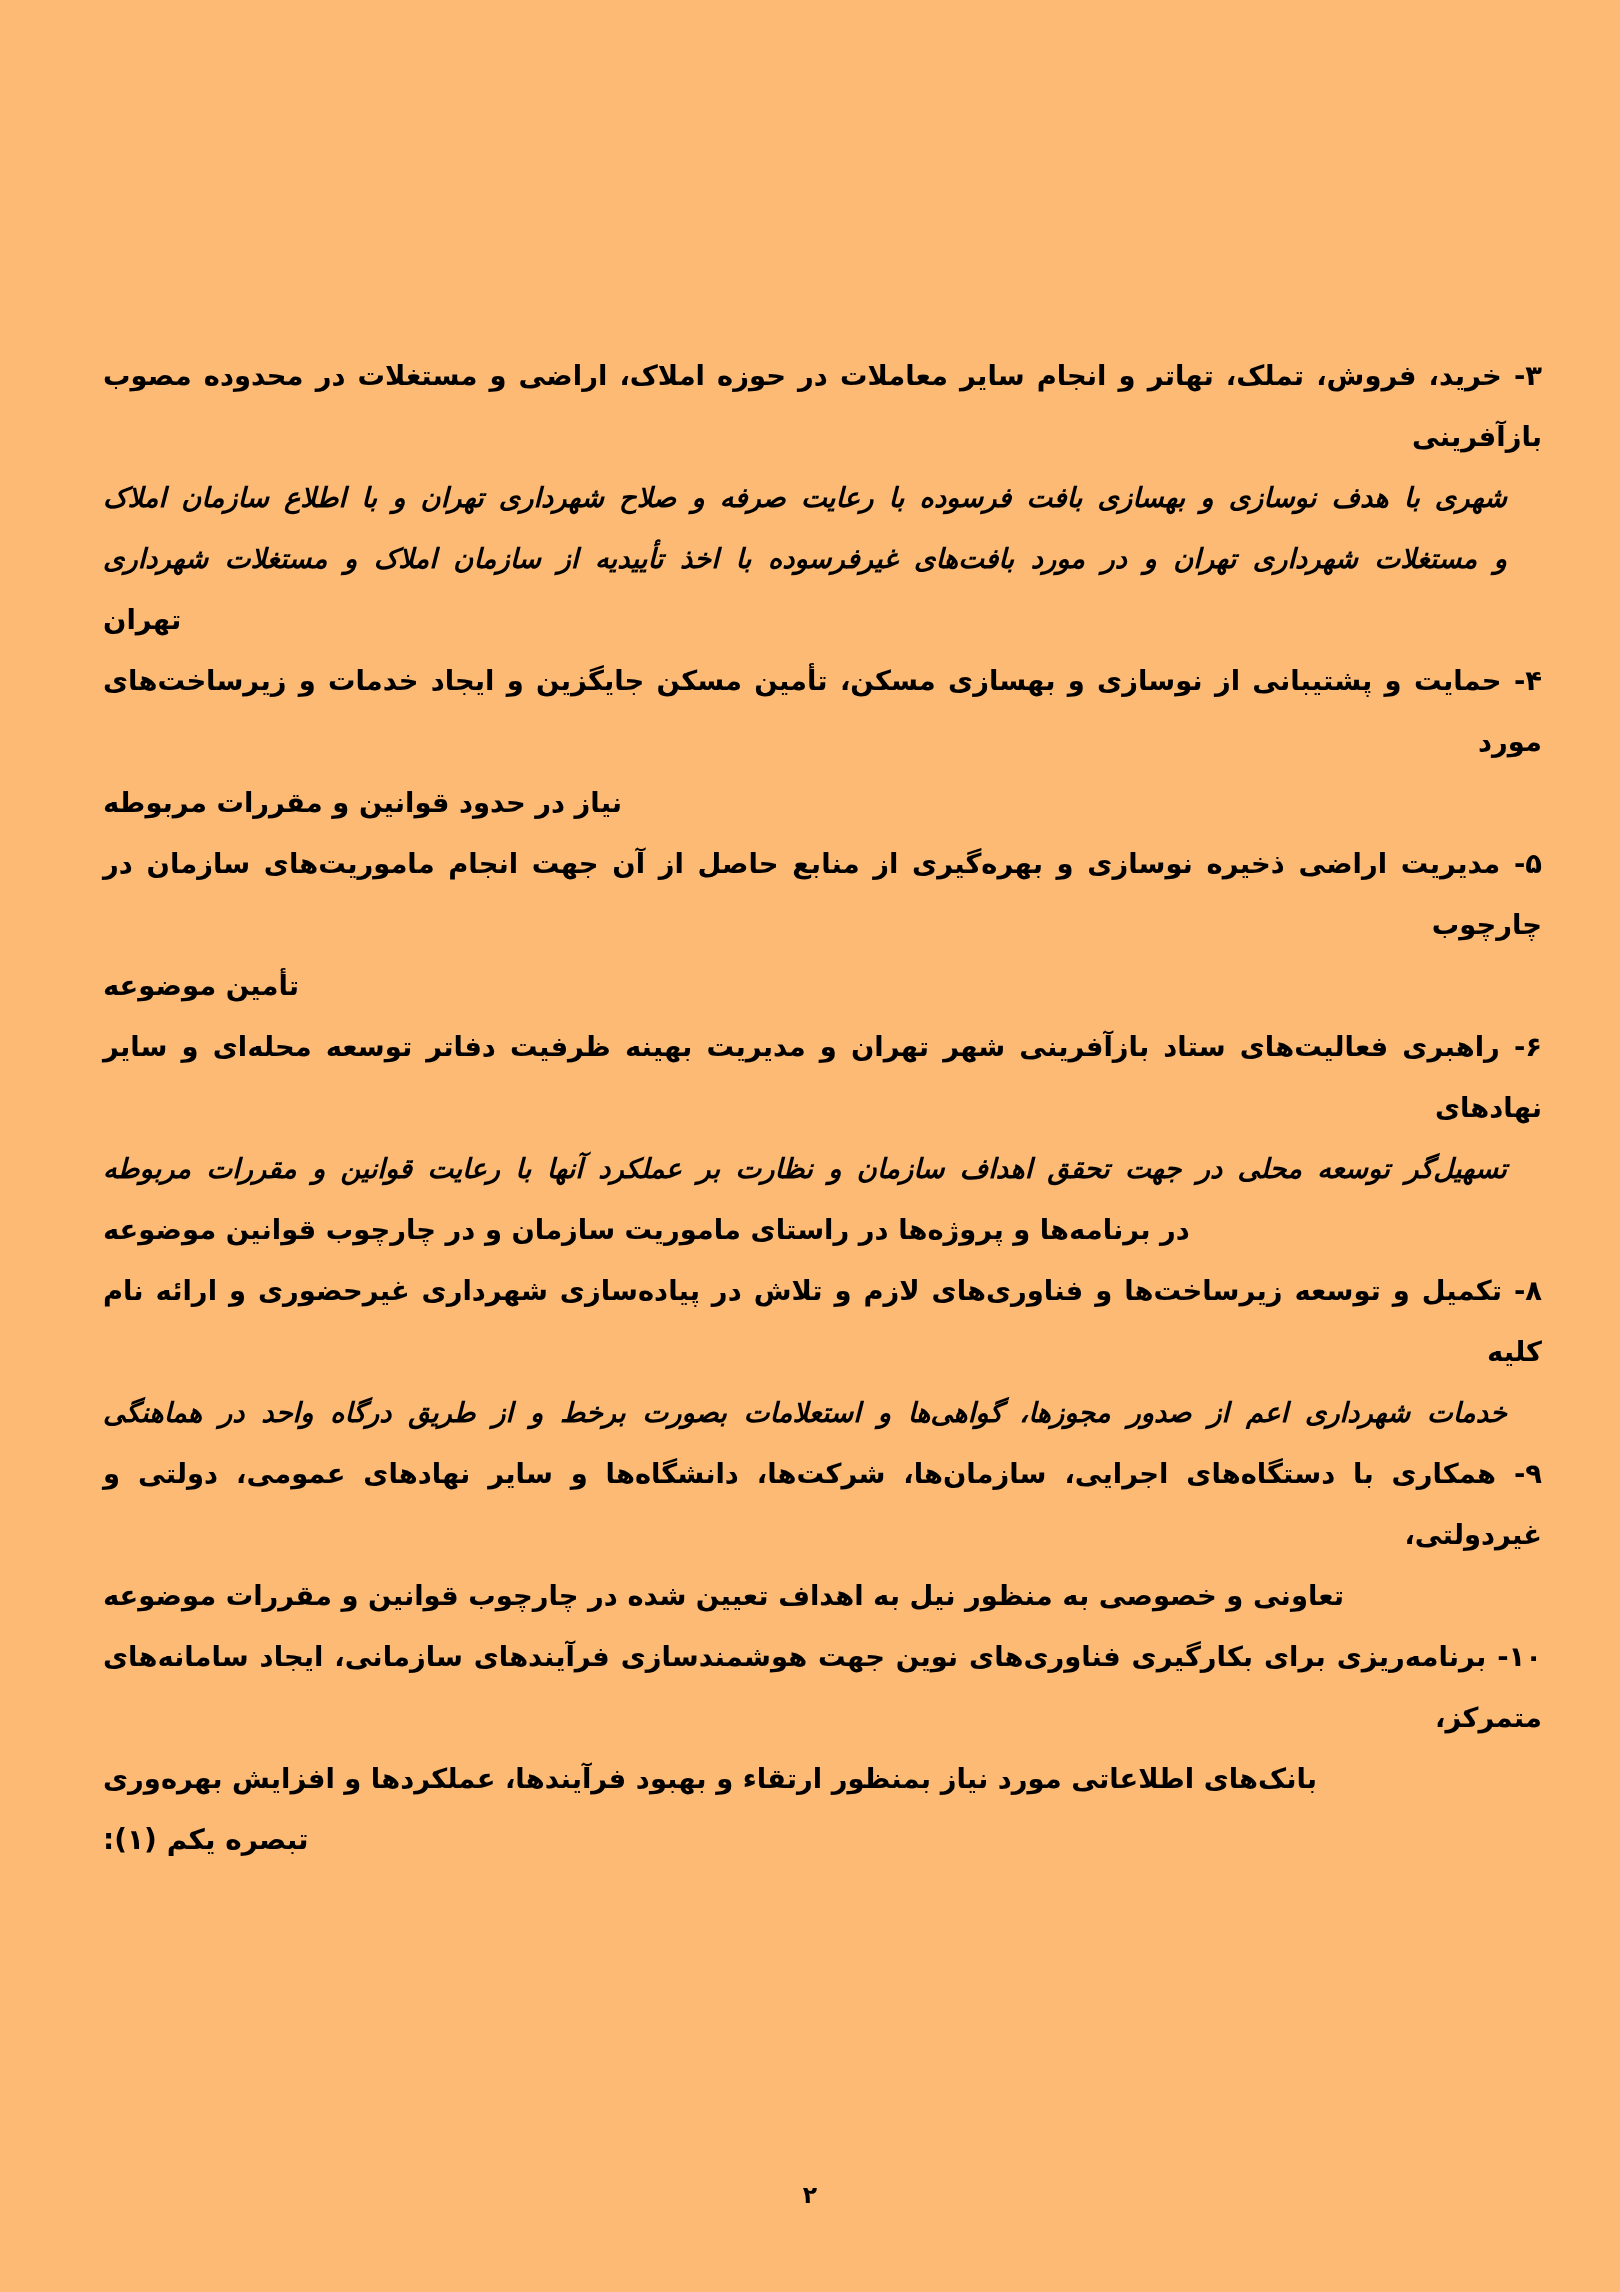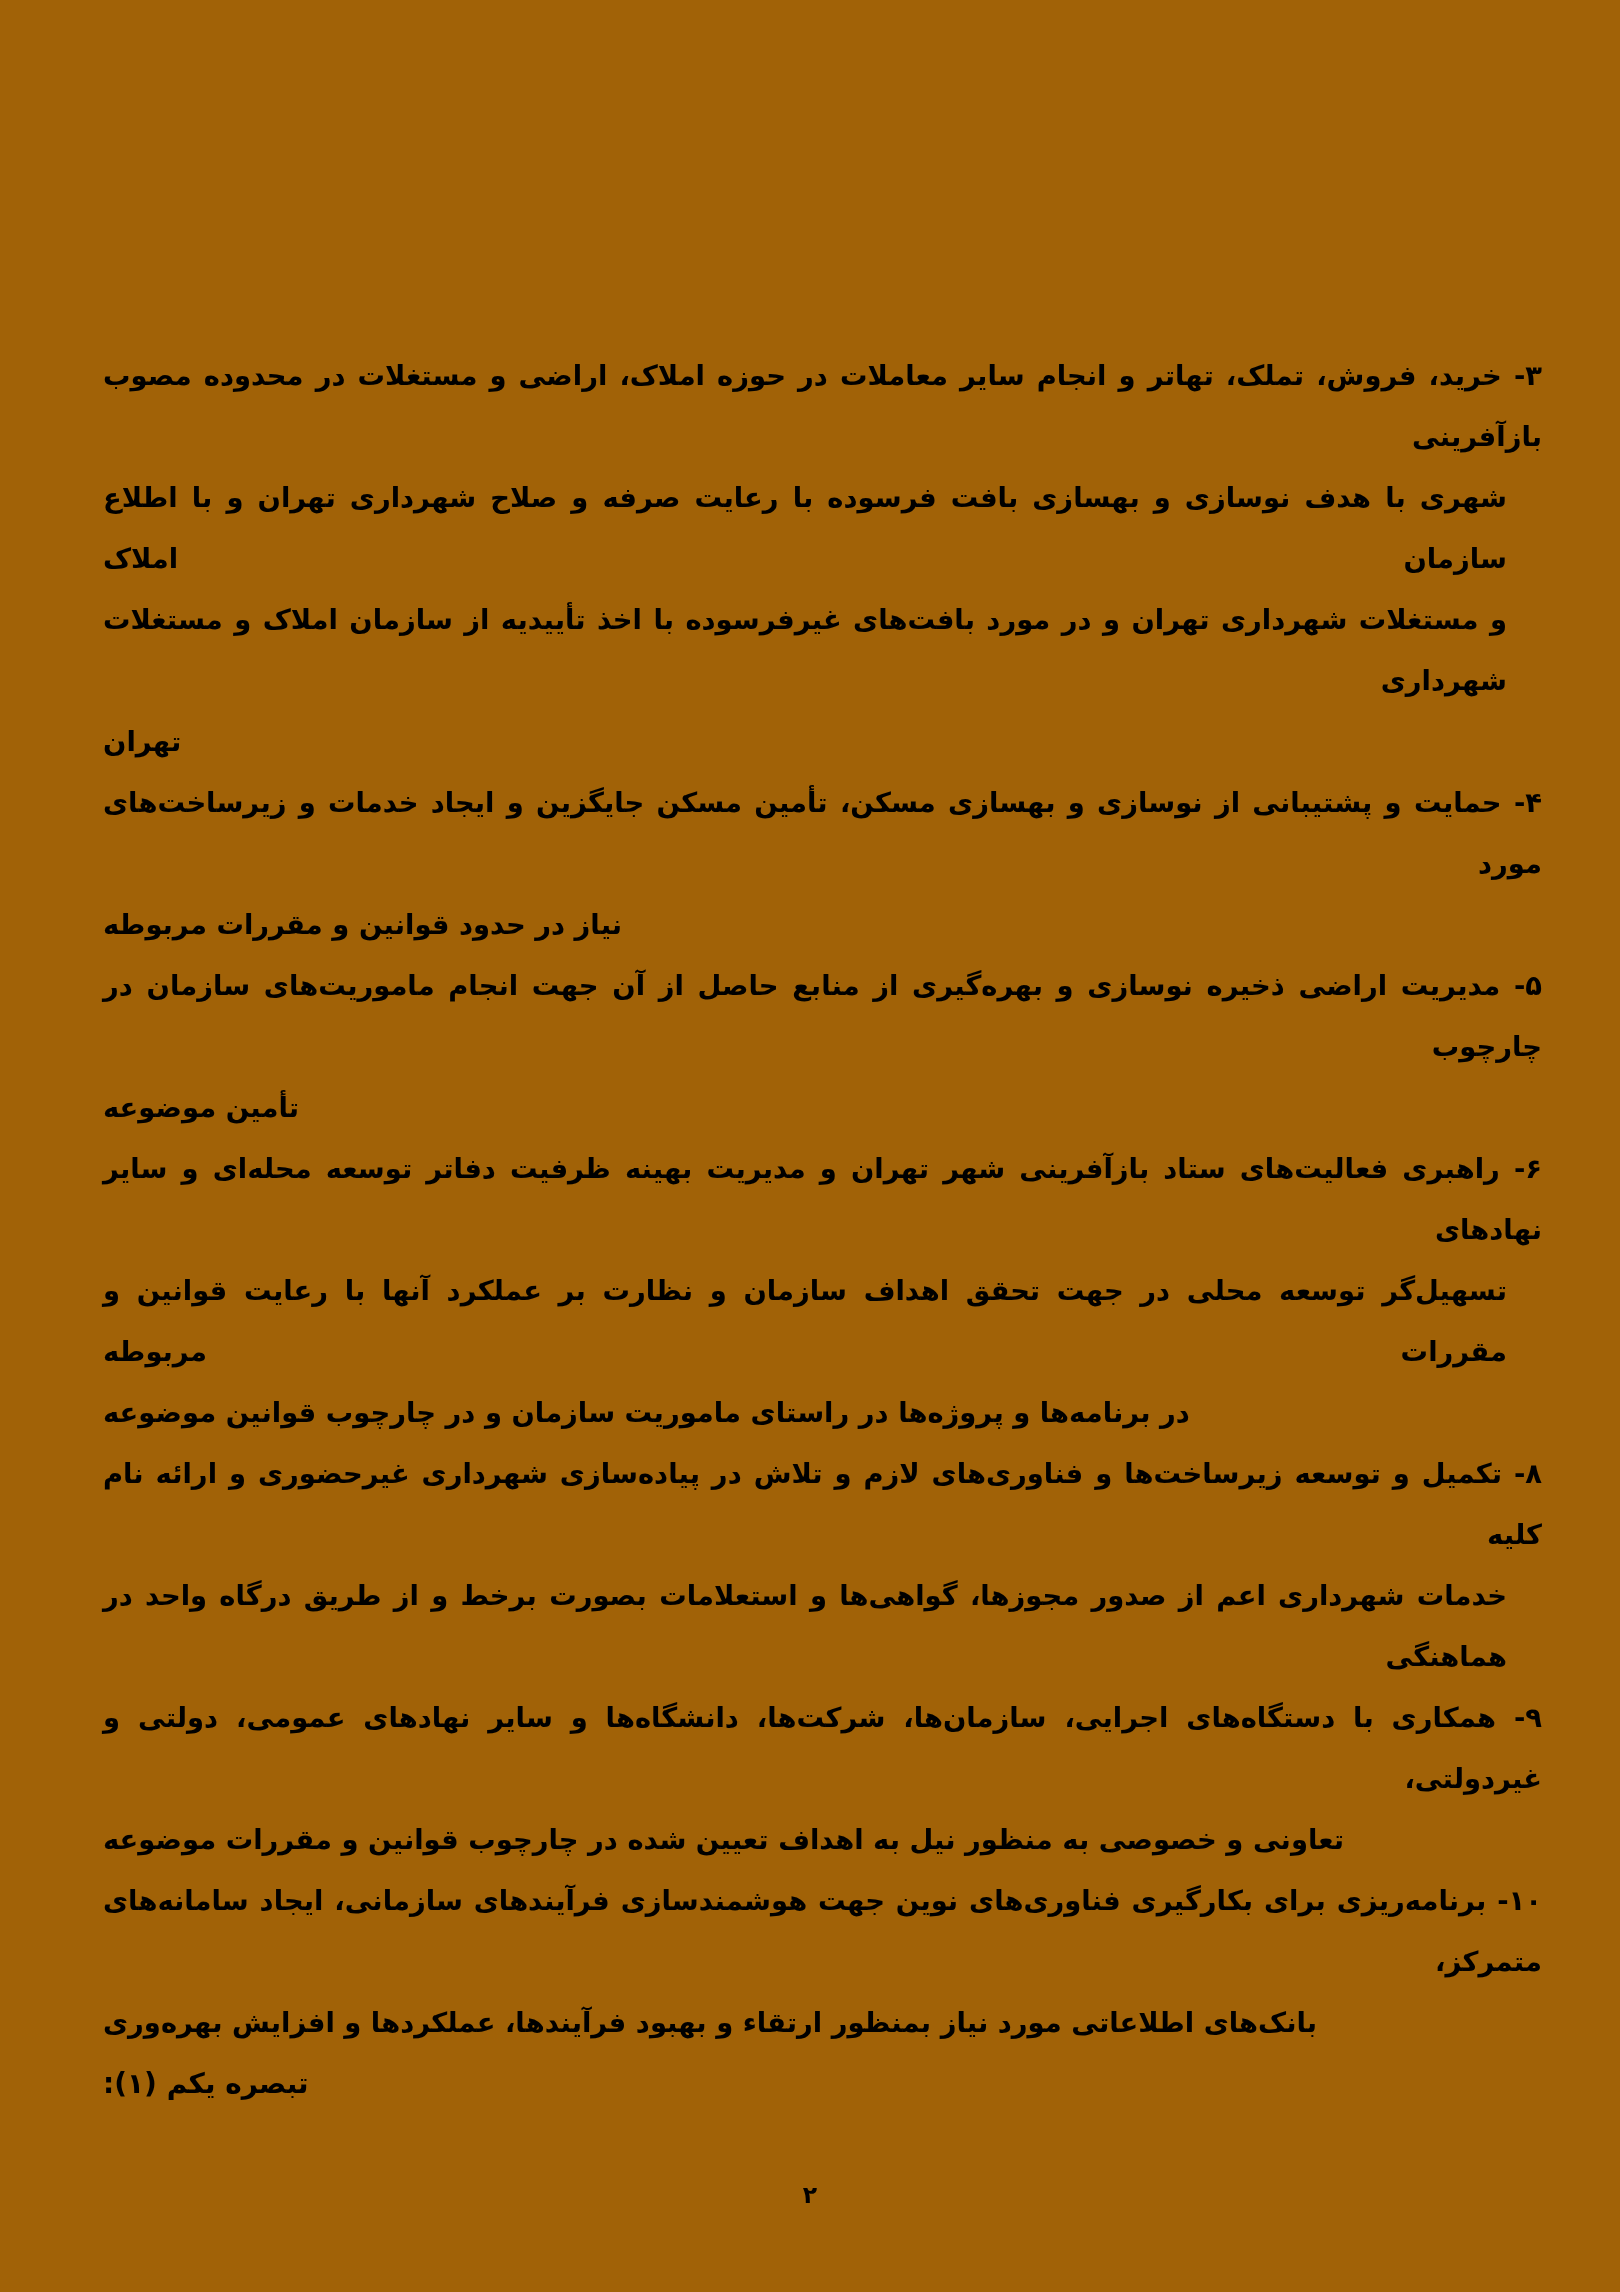--- a/index.html
+++ b/index.html
@@ -1,41 +1,41 @@
 <!DOCTYPE html>
 <html lang="fa" dir="rtl"><head>
 <meta charset="utf-8">
 <style>
   html,body { margin:0; padding:0; background:#ffffff; }
   .page {
     position:relative;
     width:1620px;
     height:2293px;
-    background:#a16207;
+    background:#fdba74;
     color:#000000;
     font-family:"DejaVu Sans", sans-serif;
     direction:rtl;
     overflow:hidden;
   }
   .content {
     position:absolute;
     top:0;
     right:78px;
     left:103px;
     padding-top:345px;
   }
   .ln {
     font-size:27.4px;
     font-weight:700;
     line-height:61px;
     white-space:normal;
   }
   .just   { text-align:justify; text-align-last:justify; }
   .right  { text-align:left; }
-  .indent1 { padding-right:35px; }
+  .indent1 { padding-right:35px;font-style:italic; }
   .indent2 { padding-right:108px; }
   .indent3 { padding-right:123px; }
   .subhead { font-size:28px; }
   .page-number {
     position:absolute;
     top:2181px;
     left:0; right:0;
     text-align:center;
     font-size:23.5px;
     font-weight:700;

